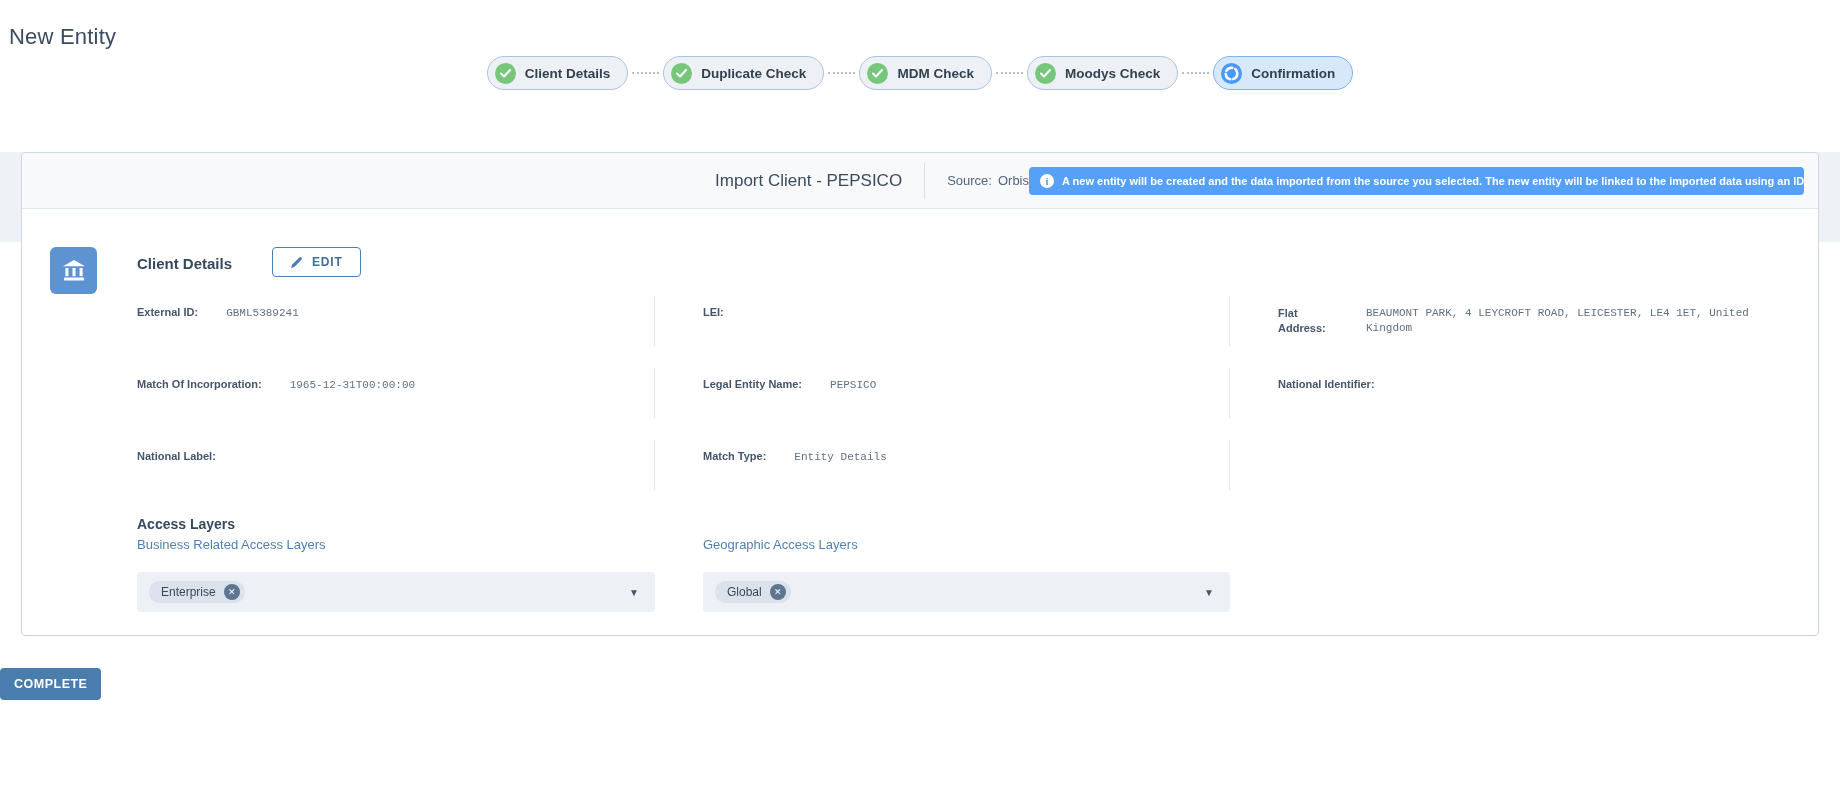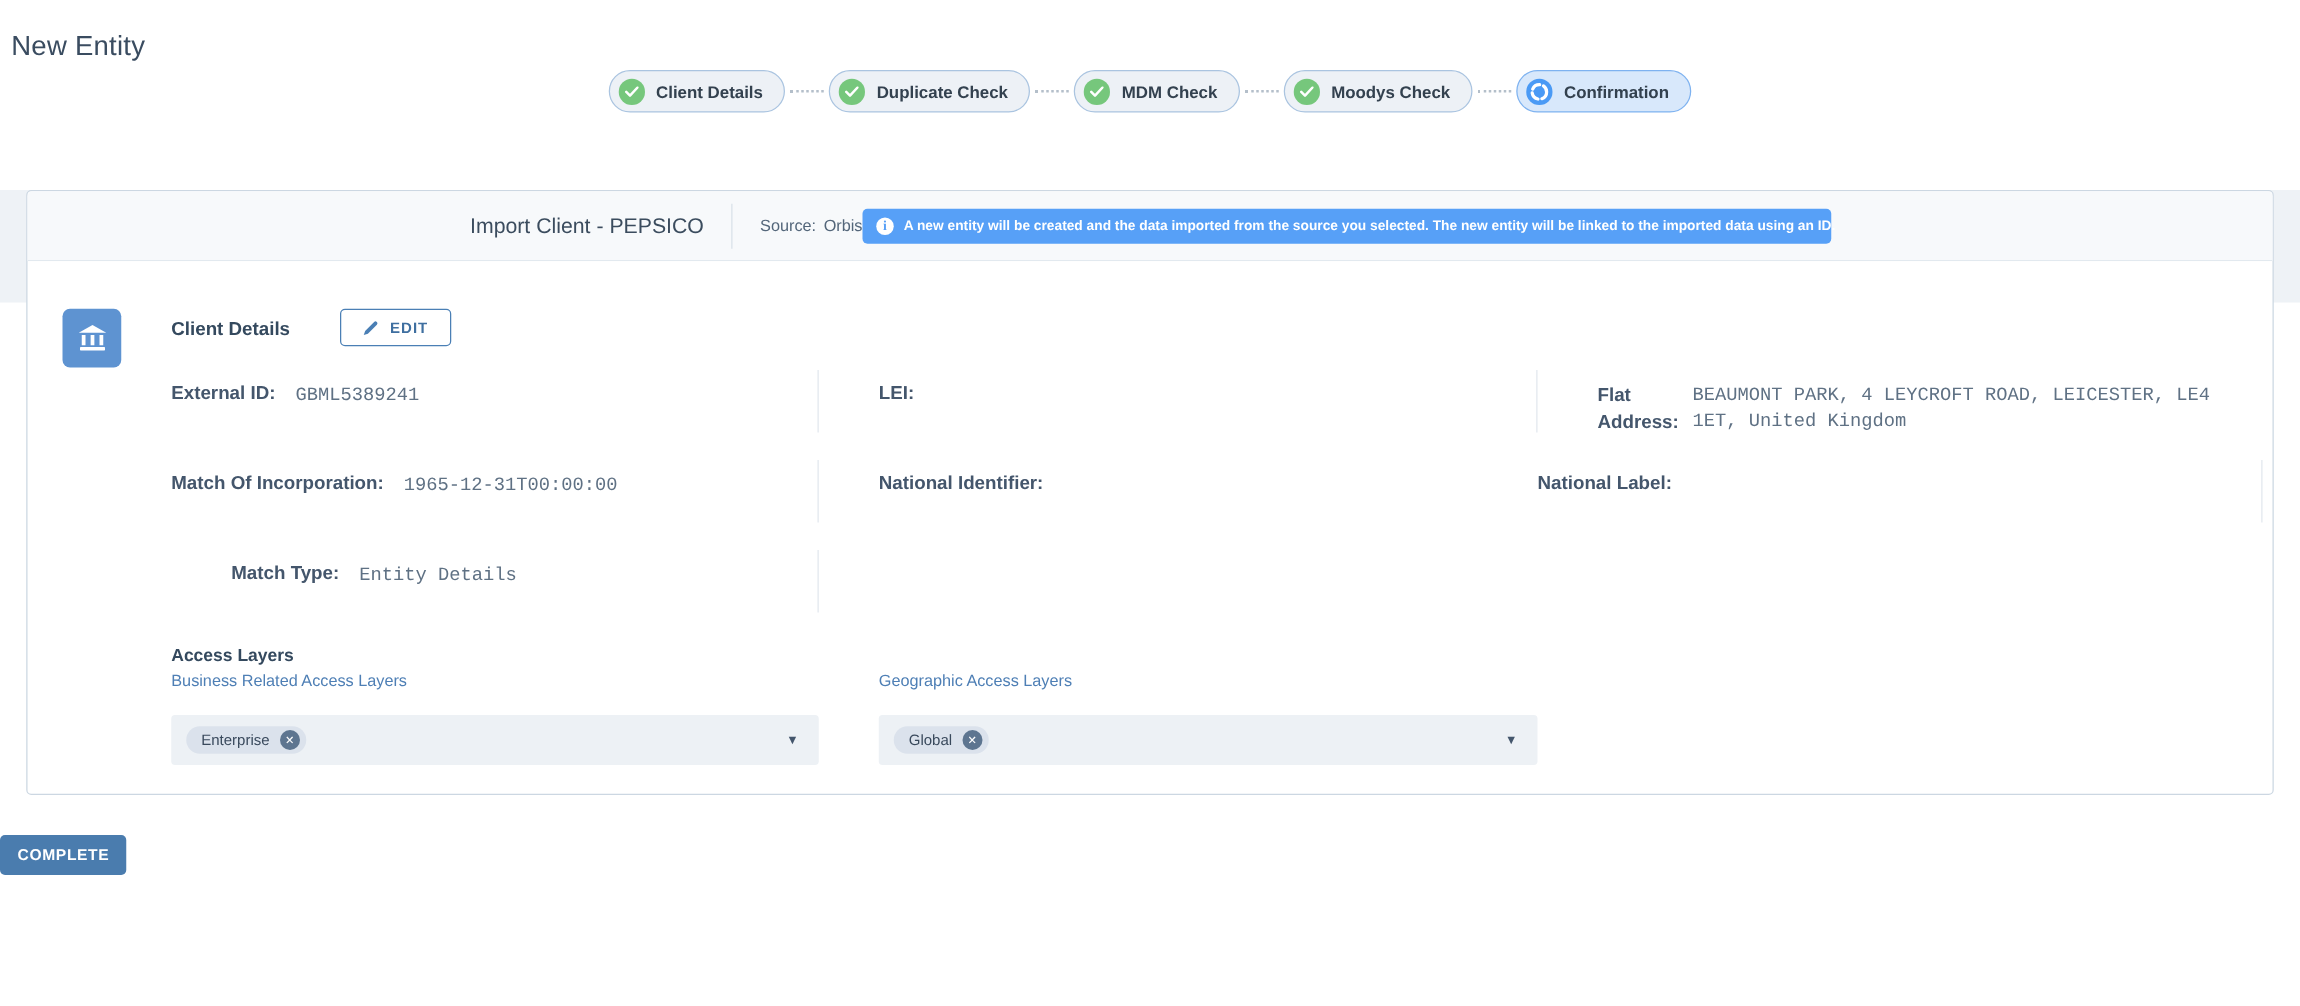--- a/index.html
+++ b/index.html
@@ -31,21 +31,21 @@
   .step-icon.cur{background:var(--c-current,#4a9af5);}
   .connector{width:27px;border-top:2px dotted #b4bfca;margin:0 4px;}
   
   .band-area{position:relative;}
   .gray-band{position:absolute;top:0;left:0;width:100%;height:90px;background:var(--c-band,#eef2f6);}
   .card{
     position:relative;margin:30px 21px 0;background:#fff;border:1px solid #ccd7e2;
     border-radius:4px;height:484px;
   }
   .card-header{
-    height:56px;display:flex;align-items:center;justify-content:center;
+    height:56px;display:flex;align-items:center;justify-content:flex-end;
     padding:0 14px 0 15px;background:#f7f9fb;border-bottom:1px solid #e2e9ef;border-radius:4px 4px 0 0;
   }
   .header-left{display:flex;align-items:center;}
   .card-title{font-size:17px;color:#3b4c5e;}
   .header-divider{width:1px;height:36px;background:#d9e1e9;margin:0 22px;}
   .source{font-size:13px;color:#53667a;display:flex;gap:6px;align-items:center;}
   .info-banner{
     display:flex;align-items:center;gap:8px;background:var(--c-banner,#57a0f7);color:#fff;
     font-size:11px;font-weight:bold;border-radius:4px;padding:0 11px;height:28px;max-width:775px;white-space:nowrap;
   }
@@ -58,21 +58,21 @@
   .section-row{display:flex;align-items:flex-start;}
   .bank-tile{width:47px;height:47px;border-radius:6px;background:#5e93d1;display:flex;align-items:center;justify-content:center;flex:none;}
   .section-title{font-size:15px;font-weight:bold;color:#34495e;margin:8px 0 0 40px;}
   .edit-btn{
     margin:0 0 0 40px;display:flex;align-items:center;gap:9px;border:1px solid #4a7fb5;border-radius:4px;
     background:#fff;color:#3f6fa0;font-size:12px;font-weight:bold;letter-spacing:.8px;
     padding:7px 17px;cursor:pointer;font-family:inherit;
   }
   
   .fields{margin:0 0 0 87px;display:grid;grid-template-columns:518px 575px 580px;}
-  .fcell{position:relative;height:72px;padding:12px 16px 0 0;font-size:15px;display:flex;align-items:flex-start;gap:16px;}
+  .fcell{position:relative;height:72px;padding:12px 16px 0 0;font-size:11px;display:flex;align-items:flex-start;gap:28px;}
   .fcell.ind{padding-left:48px;}
   .fcell.bord::after{content:"";position:absolute;right:0;top:2px;height:50px;width:1px;background:#e2e8ee;}
   .flabel{color:#44566c;font-weight:bold;white-space:nowrap;}
   .fvalue{color:#5f7184;line-height:1.4;font-family:Liberation Mono, monospace;}
   .fcell.addr .flabel{white-space:normal;width:60px;flex:none;line-height:1.4;}
   .fcell.addr .fvalue{flex:1;}
   
   .access{margin:6px 0 0 87px;}
   .access-title{font-size:14px;font-weight:bold;color:#34495e;}
   .access-grid{display:grid;grid-template-columns:518px 575px;margin-top:5px;}
@@ -204,20 +204,24 @@
           <span class="fvalue"></span>
         </div>
         <div class="fcell ind addr">
           <span class="flabel">Flat Address:</span>
           <span class="fvalue">BEAUMONT PARK, 4 LEYCROFT ROAD, LEICESTER, LE4 1ET, United Kingdom</span>
         </div>
 
         <div class="fcell bord">
           <span class="flabel">Match Of Incorporation:</span>
           <span class="fvalue">1965-12-31T00:00:00</span>
+        </div>
+        <div class="fcell bord ind">
+          <span class="flabel">Legal Entity Name:</span>
+          <span class="fvalue">PEPSICO</span>
         </div>
         <div class="fcell ind">
           <span class="flabel">National Identifier:</span>
           <span class="fvalue"></span>
         </div>
 
         <div class="fcell bord">
           <span class="flabel">National Label:</span>
           <span class="fvalue"></span>
         </div>

